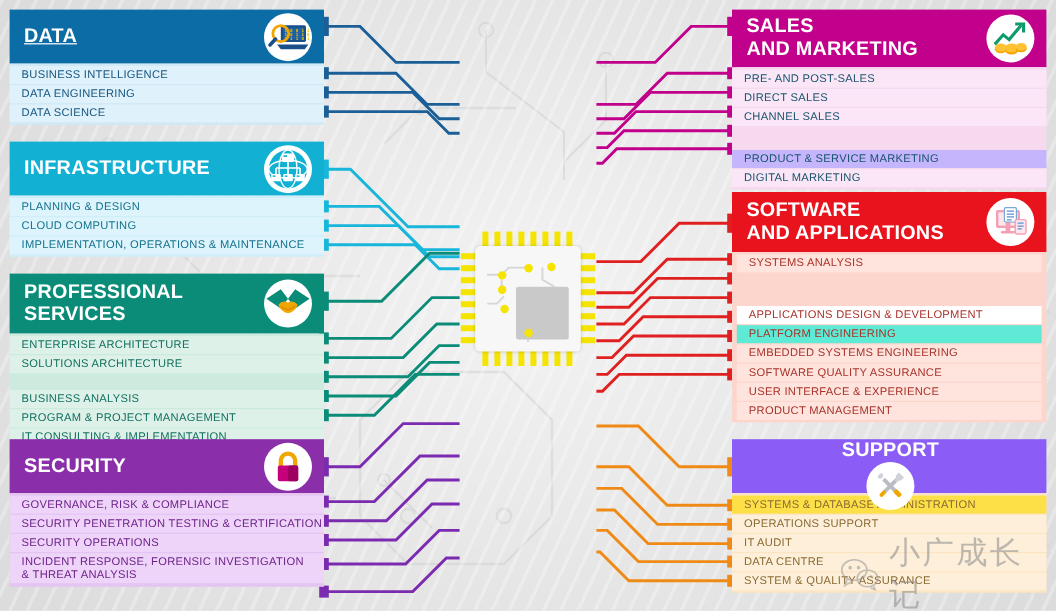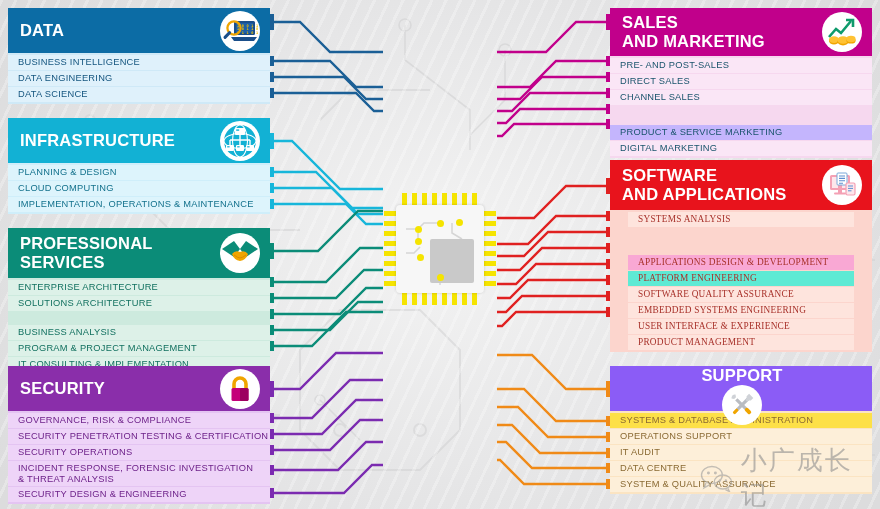--- a/index.html
+++ b/index.html
@@ -293,21 +293,21 @@
       <div class="via" style="left:19px;top:21px;"></div>
       <div class="via" style="left:19px;top:33px;"></div>
       <div class="via" style="left:21px;top:49px;"></div>
       <div class="via" style="left:41px;top:15px;"></div>
       <div class="via" style="left:60px;top:14px;"></div>
       <div class="via" style="left:41px;top:69px;"></div>
     </div>
   </div>
 
   <div class="panel" id="panel-data" style="left:8px;top:8px;width:262px;">
-    <div class="phead" style="height:45px;background:#0c6ca5;">
+    <div class="phead" style="height:45px;background:#0c6ca5;text-decoration:underline;">
       <div class="ttl">
         <span>DATA</span>
       </div>
       <div class="badge">
         <svg viewBox="0 0 40 40" width="40" height="40">
           <rect x="14" y="10" width="21" height="14" rx="1.5" fill="#1b4f8a"></rect>
           <rect x="16" y="12" width="17" height="10" fill="#1d5fa8"></rect>
           <g fill="#f2c200" font-size="3.6" font-family="monospace">
             <text x="17" y="15.6">1 0 0 1 1</text>
             <text x="17" y="19.2">1 0 1 1 0</text>
@@ -397,21 +397,20 @@
           <rect x="20" y="19" width="8.5" height="13" rx="1.6" fill="#9c0060"></rect>
         </svg>
       </div>
     </div>
     <div class="pbody" style="background:#e4c4f2;padding:2px 0;">
       <div class="row" style="height:15px;color:#6d2189;background:#eed4f8;margin-bottom:1px;">GOVERNANCE, RISK &amp; COMPLIANCE</div>
       <div class="row" style="height:15px;color:#6d2189;background:#eed4f8;margin-bottom:1px;">SECURITY PENETRATION TESTING &amp; CERTIFICATION</div>
       <div class="row" style="height:15px;color:#6d2189;background:#eed4f8;margin-bottom:1px;">SECURITY OPERATIONS</div>
       <div class="row two" style="height:25px;color:#6d2189;background:#eed4f8;margin-bottom:1px;">INCIDENT RESPONSE, FORENSIC INVESTIGATION
 &amp; THREAT ANALYSIS</div>
-      <div class="row" style="height:15px;color:#6d2189;background:#eed4f8;">SECURITY DESIGN &amp; ENGINEERING</div>
     </div>
   </div>
 
   <div class="panel" id="panel-sales-and-marketing" style="left:610px;top:8px;width:262px;">
     <div class="phead" style="height:48px;background:#c1008b;">
       <div class="ttl">
         <span>SALES</span>
         <span>AND MARKETING</span>
       </div>
       <div class="badge">
@@ -461,26 +460,26 @@
           </g>
           <rect x="24" y="18" width="9" height="12" rx="1.4" fill="#fde6ec" stroke="#f4a0b4" stroke-width="1.2"></rect>
           <g stroke="#5b8fd0" stroke-width="1">
             <line x1="26" y1="21" x2="31" y2="21"></line>
             <line x1="26" y1="23.4" x2="31" y2="23.4"></line>
             <line x1="26" y1="25.8" x2="29.5" y2="25.8"></line>
           </g>
         </svg>
       </div>
     </div>
-    <div class="pbody" style="background:#fcd5cd;padding:2px 18px;font-family:Liberation Serif, serif;">
+    <div class="pbody" style="background:#fcd5cd;padding:2px 4px;">
       <div class="row" style="height:15px;color:#a8322b;background:#fee4dd;margin-bottom:1px;">SYSTEMS ANALYSIS</div>
-      <div class="row" style="height:15px;color:#a8322b;background:#f9a8d4;margin-bottom:1px;margin-top:28px;">APPLICATIONS DESIGN &amp; DEVELOPMENT</div>
+      <div class="row" style="height:15px;color:#a8322b;background:#ffffff;margin-bottom:1px;margin-top:28px;">APPLICATIONS DESIGN &amp; DEVELOPMENT</div>
       <div class="row" style="height:15px;color:#a8322b;background:#5eead4;margin-bottom:1px;">PLATFORM ENGINEERING</div>
+      <div class="row" style="height:15px;color:#a8322b;background:#fee4dd;margin-bottom:1px;">EMBEDDED SYSTEMS ENGINEERING</div>
       <div class="row" style="height:15px;color:#a8322b;background:#fee4dd;margin-bottom:1px;">SOFTWARE QUALITY ASSURANCE</div>
-      <div class="row" style="height:15px;color:#a8322b;background:#fee4dd;margin-bottom:1px;">EMBEDDED SYSTEMS ENGINEERING</div>
       <div class="row" style="height:15px;color:#a8322b;background:#fee4dd;margin-bottom:1px;">USER INTERFACE &amp; EXPERIENCE</div>
       <div class="row" style="height:15px;color:#a8322b;background:#fee4dd;">PRODUCT MANAGEMENT</div>
     </div>
   </div>
 
   <div class="panel" id="panel-support" style="left:610px;top:366px;width:262px;">
     <div class="phead" style="height:45px;background:#8b5cf6;flex-direction:column;">
       <div class="ttl">
         <span>SUPPORT</span>
       </div>

